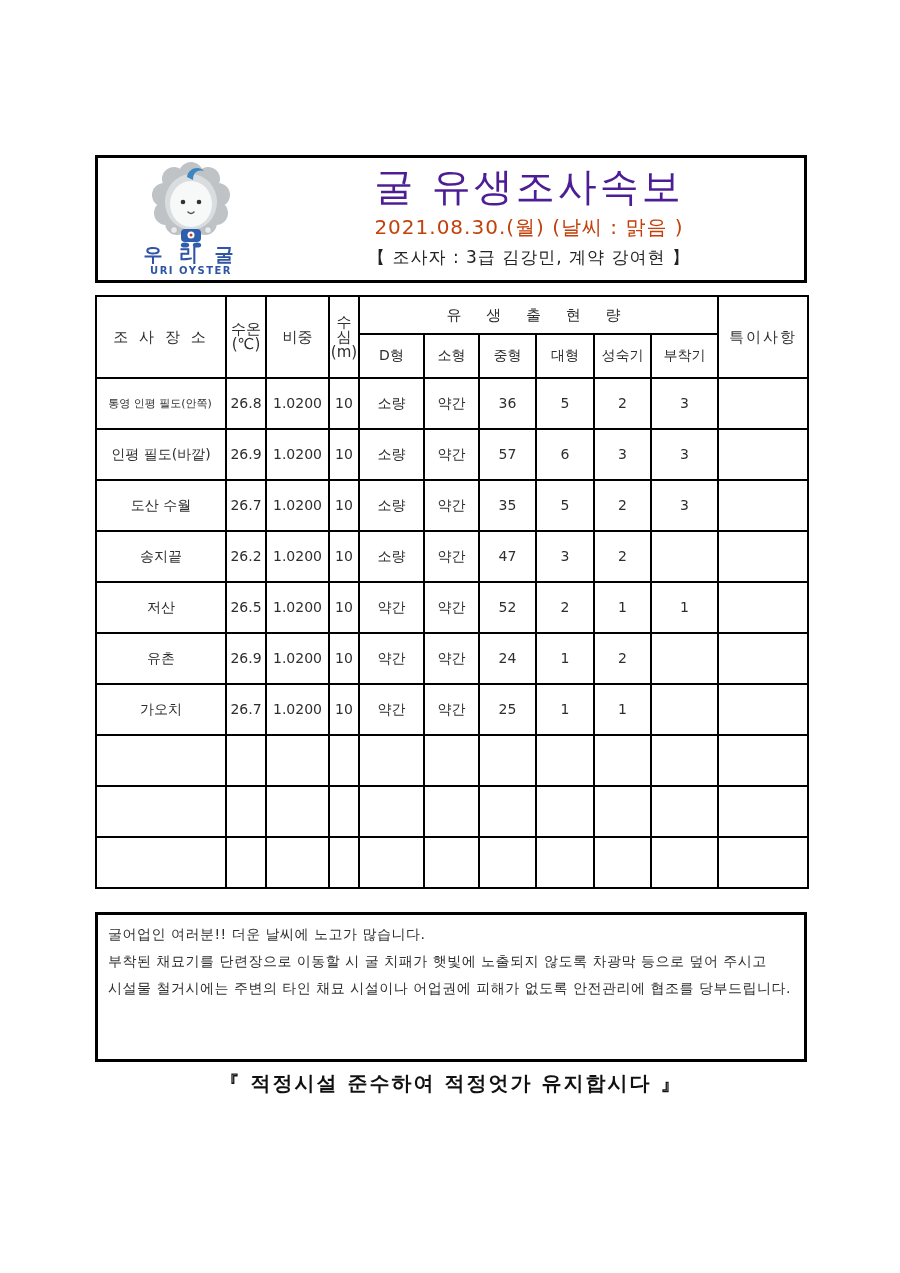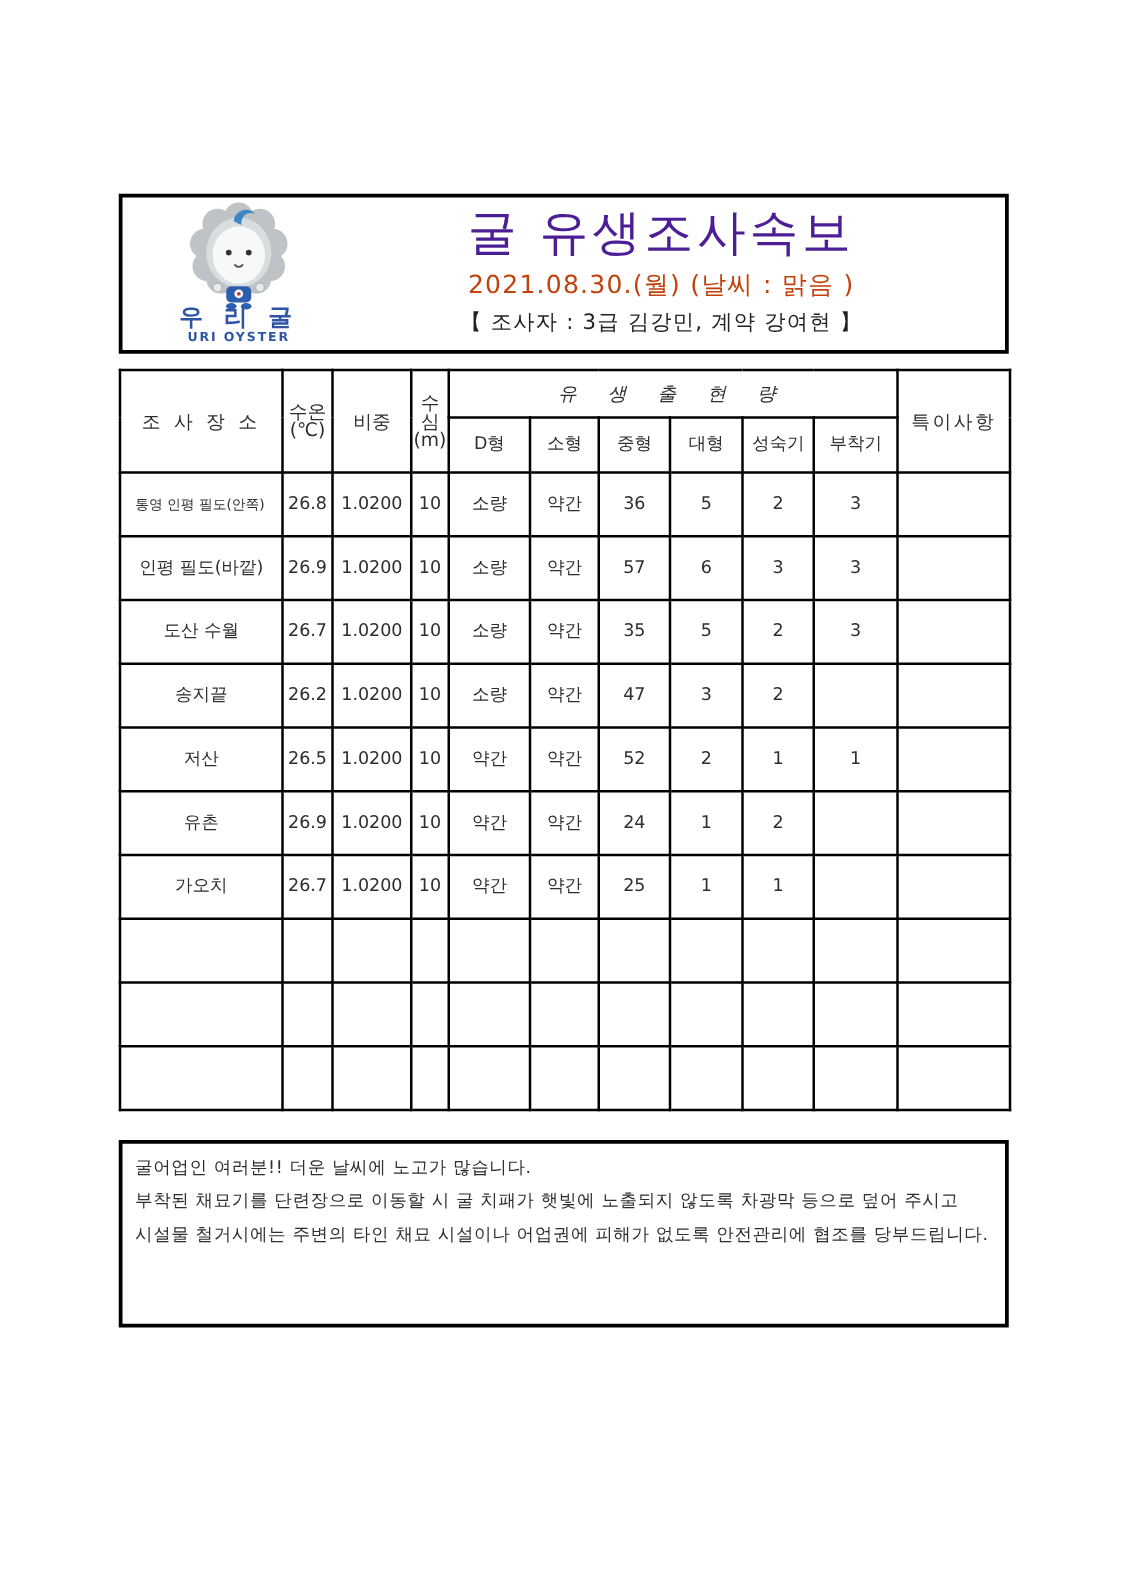--- a/index.html
+++ b/index.html
@@ -27,21 +27,21 @@
   table.survey{
     position:absolute;left:95px;top:295px;border-collapse:collapse;table-layout:fixed;
     background:#fff;
   }
   table.survey th,table.survey td{
     border:2px solid #000;font-weight:normal;text-align:center;vertical-align:middle;
     padding:0;overflow:hidden;color:#2e2e2e;font-size:14px;line-height:1.25;
   }
   tr.h1 th{height:36px;font-size:15px;}
   tr.h2 th{height:42px;font-size:14px;}
-  th.group{letter-spacing:10px;font-style:italic;}
+  th.group{letter-spacing:10px;}
   th.loc-h{letter-spacing:3px;}
   th.notes-h{letter-spacing:2px;font-size:15px;}
   th.stack span{display:block;line-height:15px;}
   tbody tr{height:51px;}
   td.loc{text-align:right;padding-right:8px;font-size:13px;white-space:nowrap;border-radius:13px;}
   td.loc.tight{font-size:11px;padding-right:2px;}
   td.num{font-size:14px;color:#3a3a3a;}
 
   
   .notes-box{
@@ -274,14 +274,15 @@
       </tr>
     </tbody>
   </table>
 
   <div class="notes-box">
     <div class="notes-line">굴어업인 여러분!! 더운 날씨에 노고가 많습니다.</div>
     <div class="notes-line">부착된 채묘기를 단련장으로 이동할 시 굴 치패가 햇빛에 노출되지 않도록 차광막 등으로 덮어 주시고</div>
     <div class="notes-line">시설물 철거시에는 주변의 타인 채묘 시설이나 어업권에 피해가 없도록 안전관리에 협조를 당부드립니다.</div>
   </div>
 
+  <div class="slogan">『 적정시설 준수하여 적정엇가 유지합시다 』</div>
 
 </div>
 
 </body></html>

